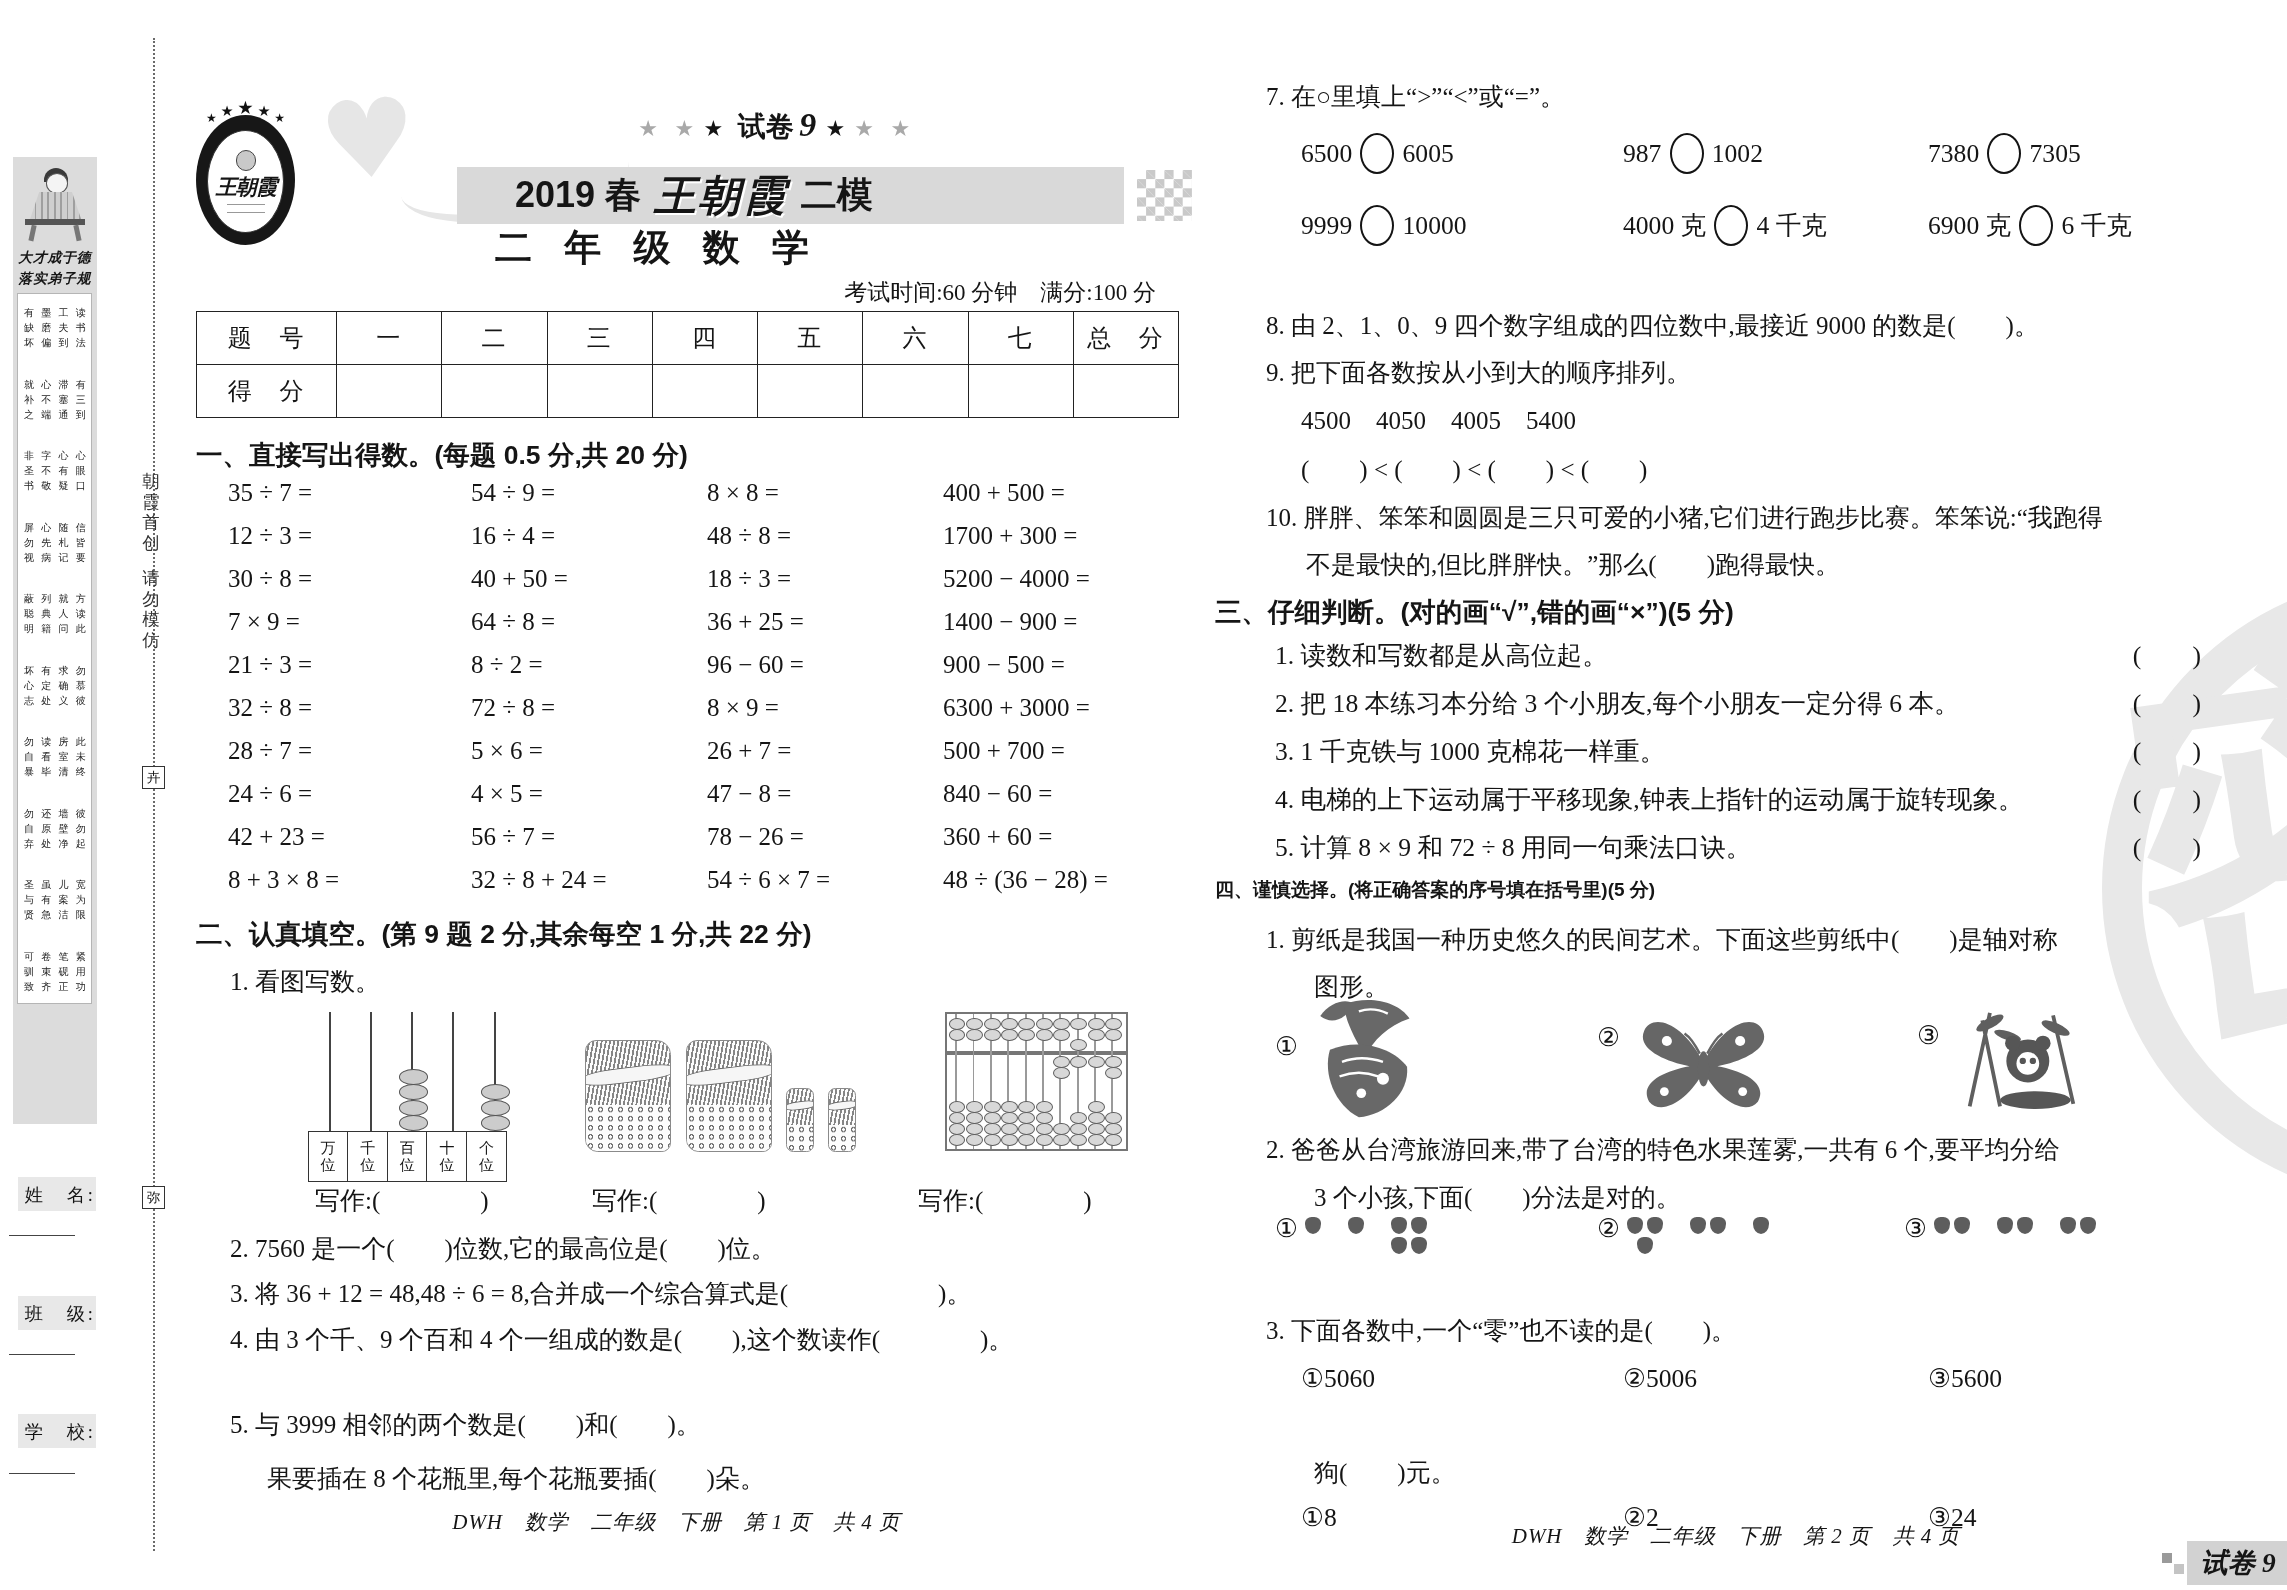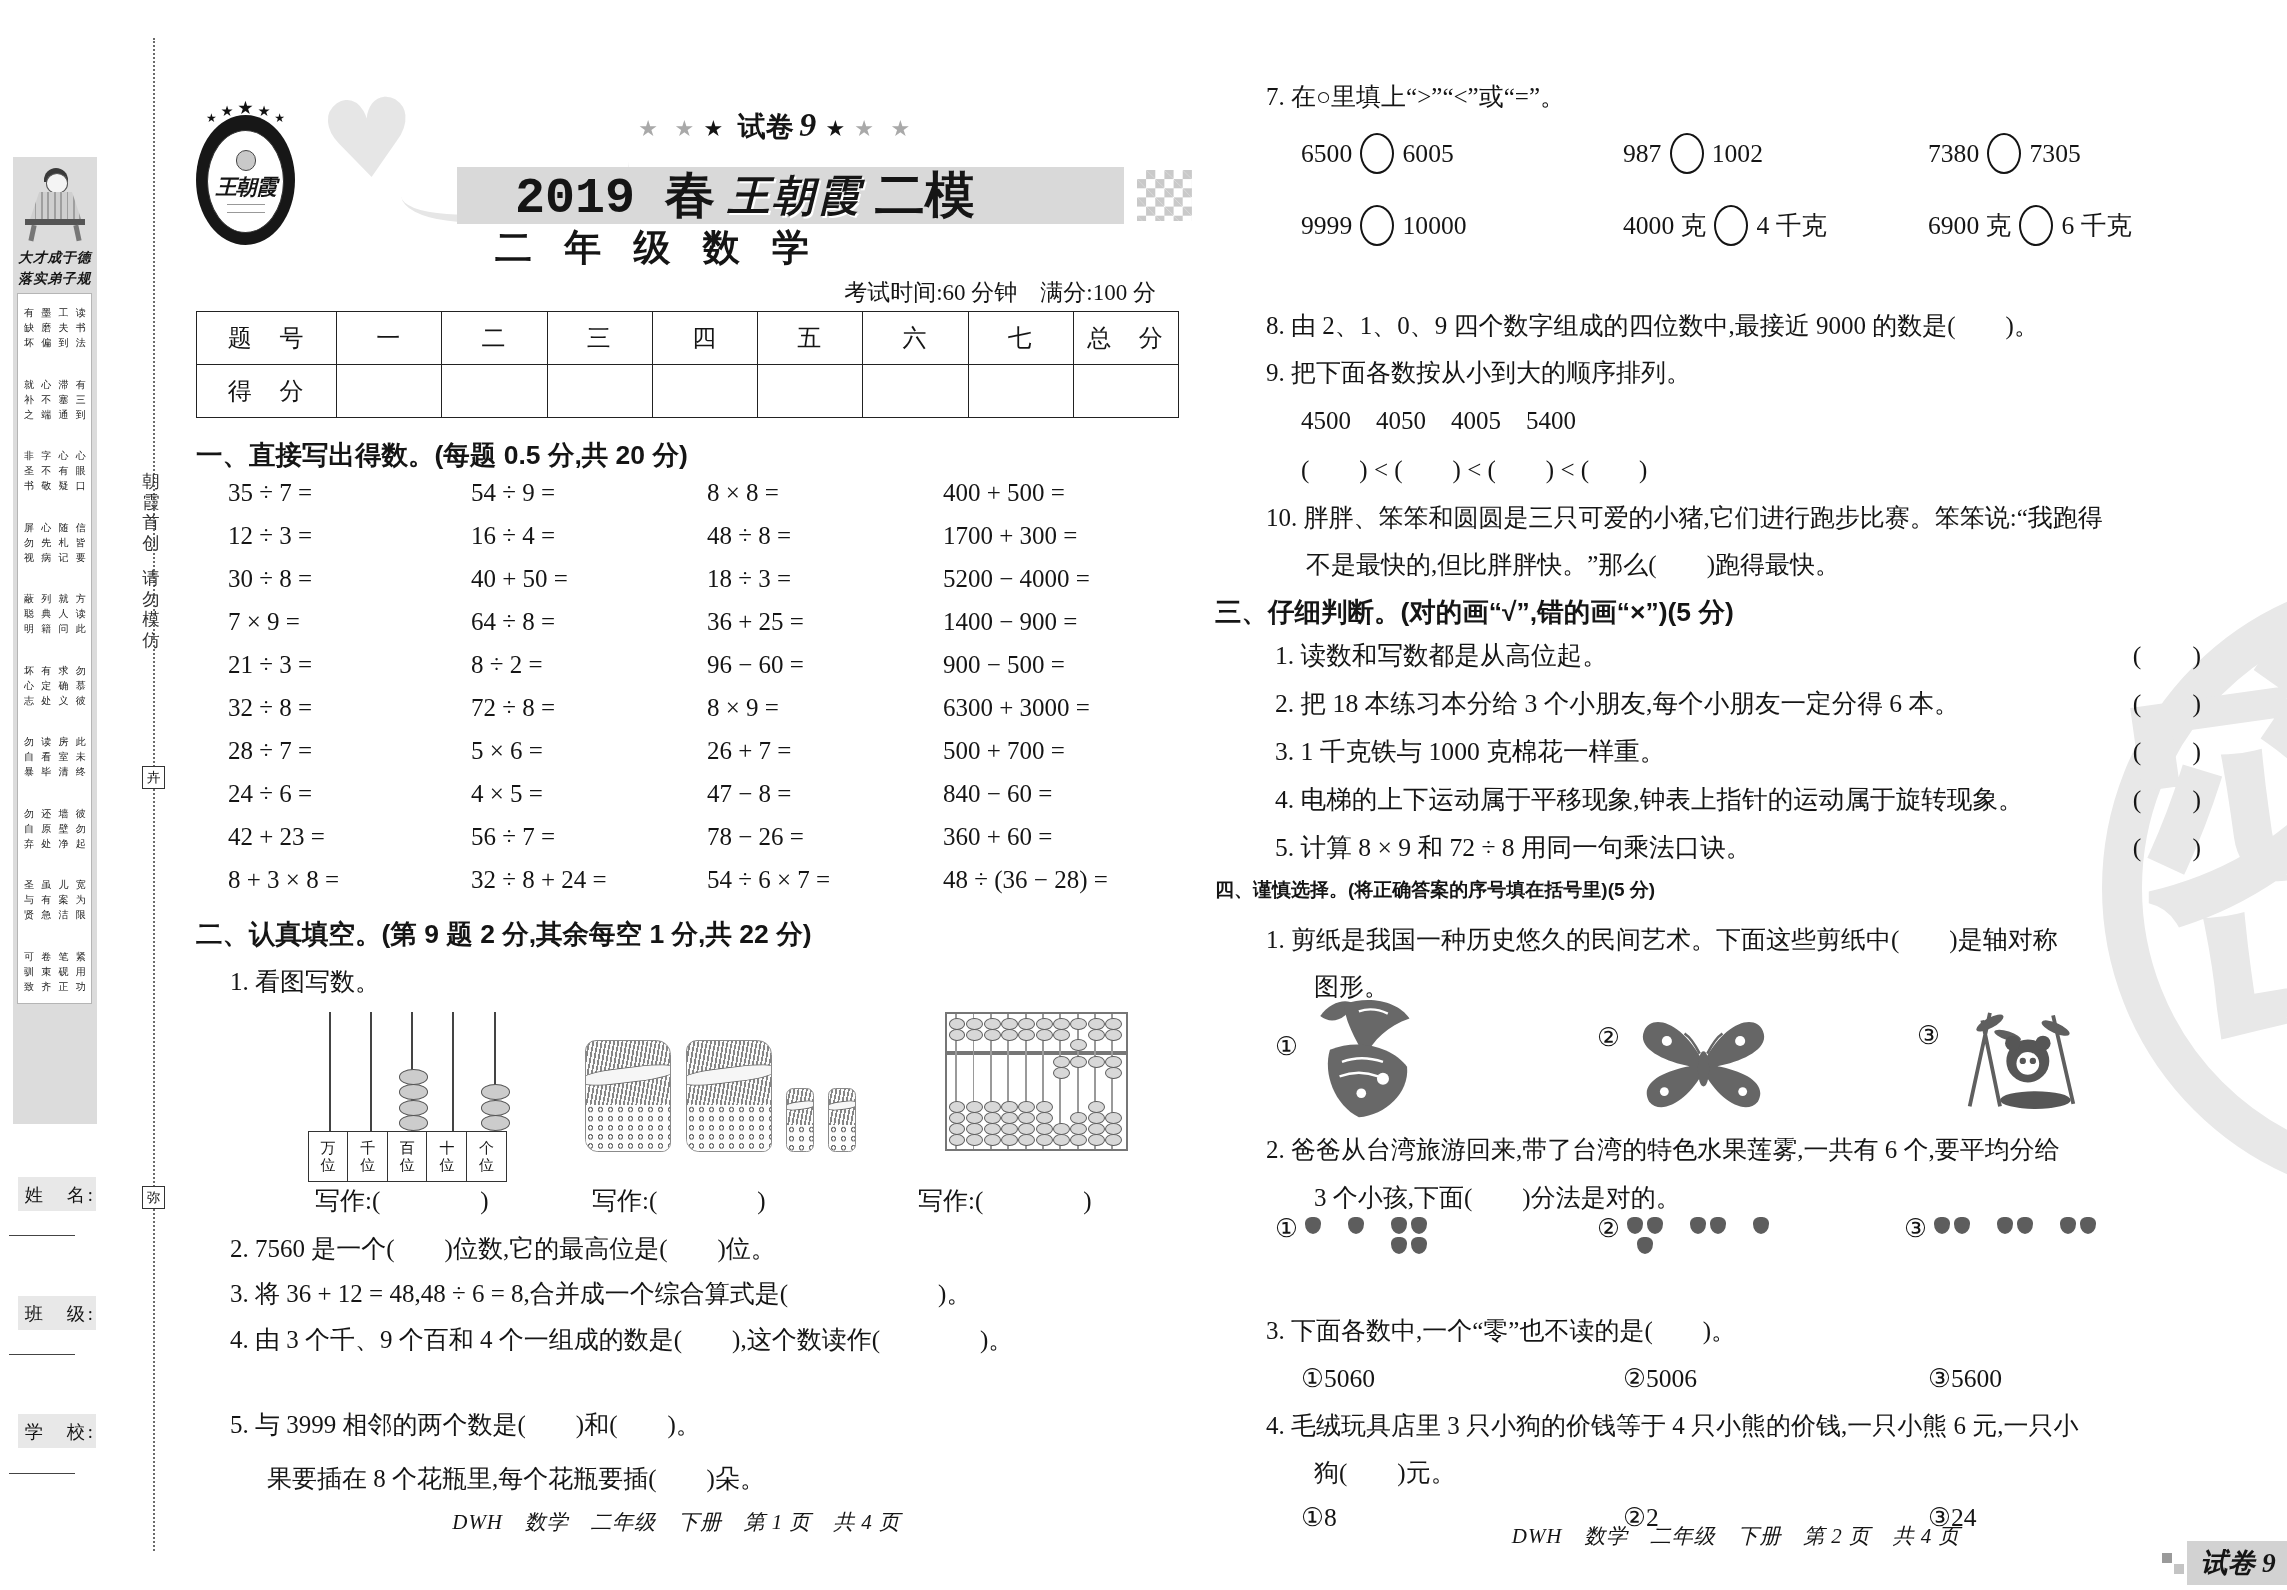--- a/index.html
+++ b/index.html
@@ -52,21 +52,21 @@
   .logo-bars{width:38px;height:6.4px;border-top:1.8px solid #999;border-bottom:1.8px solid #999;margin-top:3.7px;}
   .heart{position:absolute;left:320px;top:77px;font-size:108px;color:#e6e6e6;transform:rotate(-5deg);font-family:"DejaVu Sans",sans-serif;}
   .swoosh{position:absolute;left:400px;top:139px;width:230px;height:73px;border-bottom:10px solid #e6e6e6;
           border-radius:0 0 60% 100%/0 0 64px 73px;transform:rotate(-10deg);}
   .starline{position:absolute;left:576px;top:106px;width:402px;text-align:center;white-space:nowrap;}
   .star-gray{color:#a9a9a9;font-size:22px;letter-spacing:5.5px;}
   .star-black{color:#141414;font-size:22px;letter-spacing:5.5px;}
   .tj{font-family:"Liberation Sans","DejaVu Sans",sans-serif;font-weight:bold;font-size:28px;margin:0 1.8px 0 5.5px;}
   .tj9{font-weight:bold;font-style:italic;font-size:34px;margin-right:5.5px;}
   .banner{position:absolute;left:457px;top:167px;width:667px;height:57px;background:#d9d9d9;display:flex;align-items:center;padding-left:58px;box-sizing:border-box;}
-  .banner .b1,.banner .b3{font-family:Liberation Mono, monospace;font-weight:bold;font-size:50px;}
+  .banner .b1,.banner .b3{font-family:Liberation Sans, sans-serif;font-weight:bold;font-size:36px;}
   .banner .b2{font-weight:bold;font-style:italic;font-size:42px;letter-spacing:2.7px;margin:0 12.8px;text-shadow:1.8px 1.8px 0 #ffffff;}
   .checker{position:absolute;left:1137px;top:170px;width:55px;height:51px;
            background-image:linear-gradient(45deg,#c9c9c9 25%,transparent 25%,transparent 75%,#c9c9c9 75%),
                             linear-gradient(45deg,#c9c9c9 25%,transparent 25%,transparent 75%,#c9c9c9 75%);
            background-size:18.3px 18.3px;background-position:0 0,9.1px 9.1px;}
   .main-title{position:absolute;left:429px;top:223px;width:457px;text-align:center;font-size:37px;letter-spacing:11px;}
   .exam-info{position:absolute;left:747px;top:277px;width:409px;text-align:right;font-size:23px;}
 
   
   .score-table{position:absolute;left:196px;top:311px;width:983px;border-collapse:collapse;table-layout:fixed;}
@@ -607,21 +607,20 @@
       </div>
     </div>
 
   <div class="line" style="left:1266px;top:1314px;">3. 下面各数中,一个“零”也不读的是(　　)。</div>
   <div class="opt-row" style="top:1363px;">
       <span>①5060</span>
       <span>②5006</span>
       <span>③5600</span>
     </div>
 
-  <div class="line" style="left:1266px;top:1409px;">4. 毛绒玩具店里 3 只小狗的价钱等于 4 只小熊的价钱,一只小熊 6 元,一只小</div>
   <div class="line" style="left:1314px;top:1456px;">狗(　　)元。</div>
   <div class="opt-row" style="top:1502px;">
       <span>①8</span>
       <span>②2</span>
       <span>③24</span>
     </div>
 
   <div class="footer" style="left:1462px;top:1522px;width:548px;">DWH　数学　二年级　下册　第 2 页　共 4 页</div>
 
   <div class="pxa" style="left:2162px;top:1553px;background:#9a9a9a;"></div>

